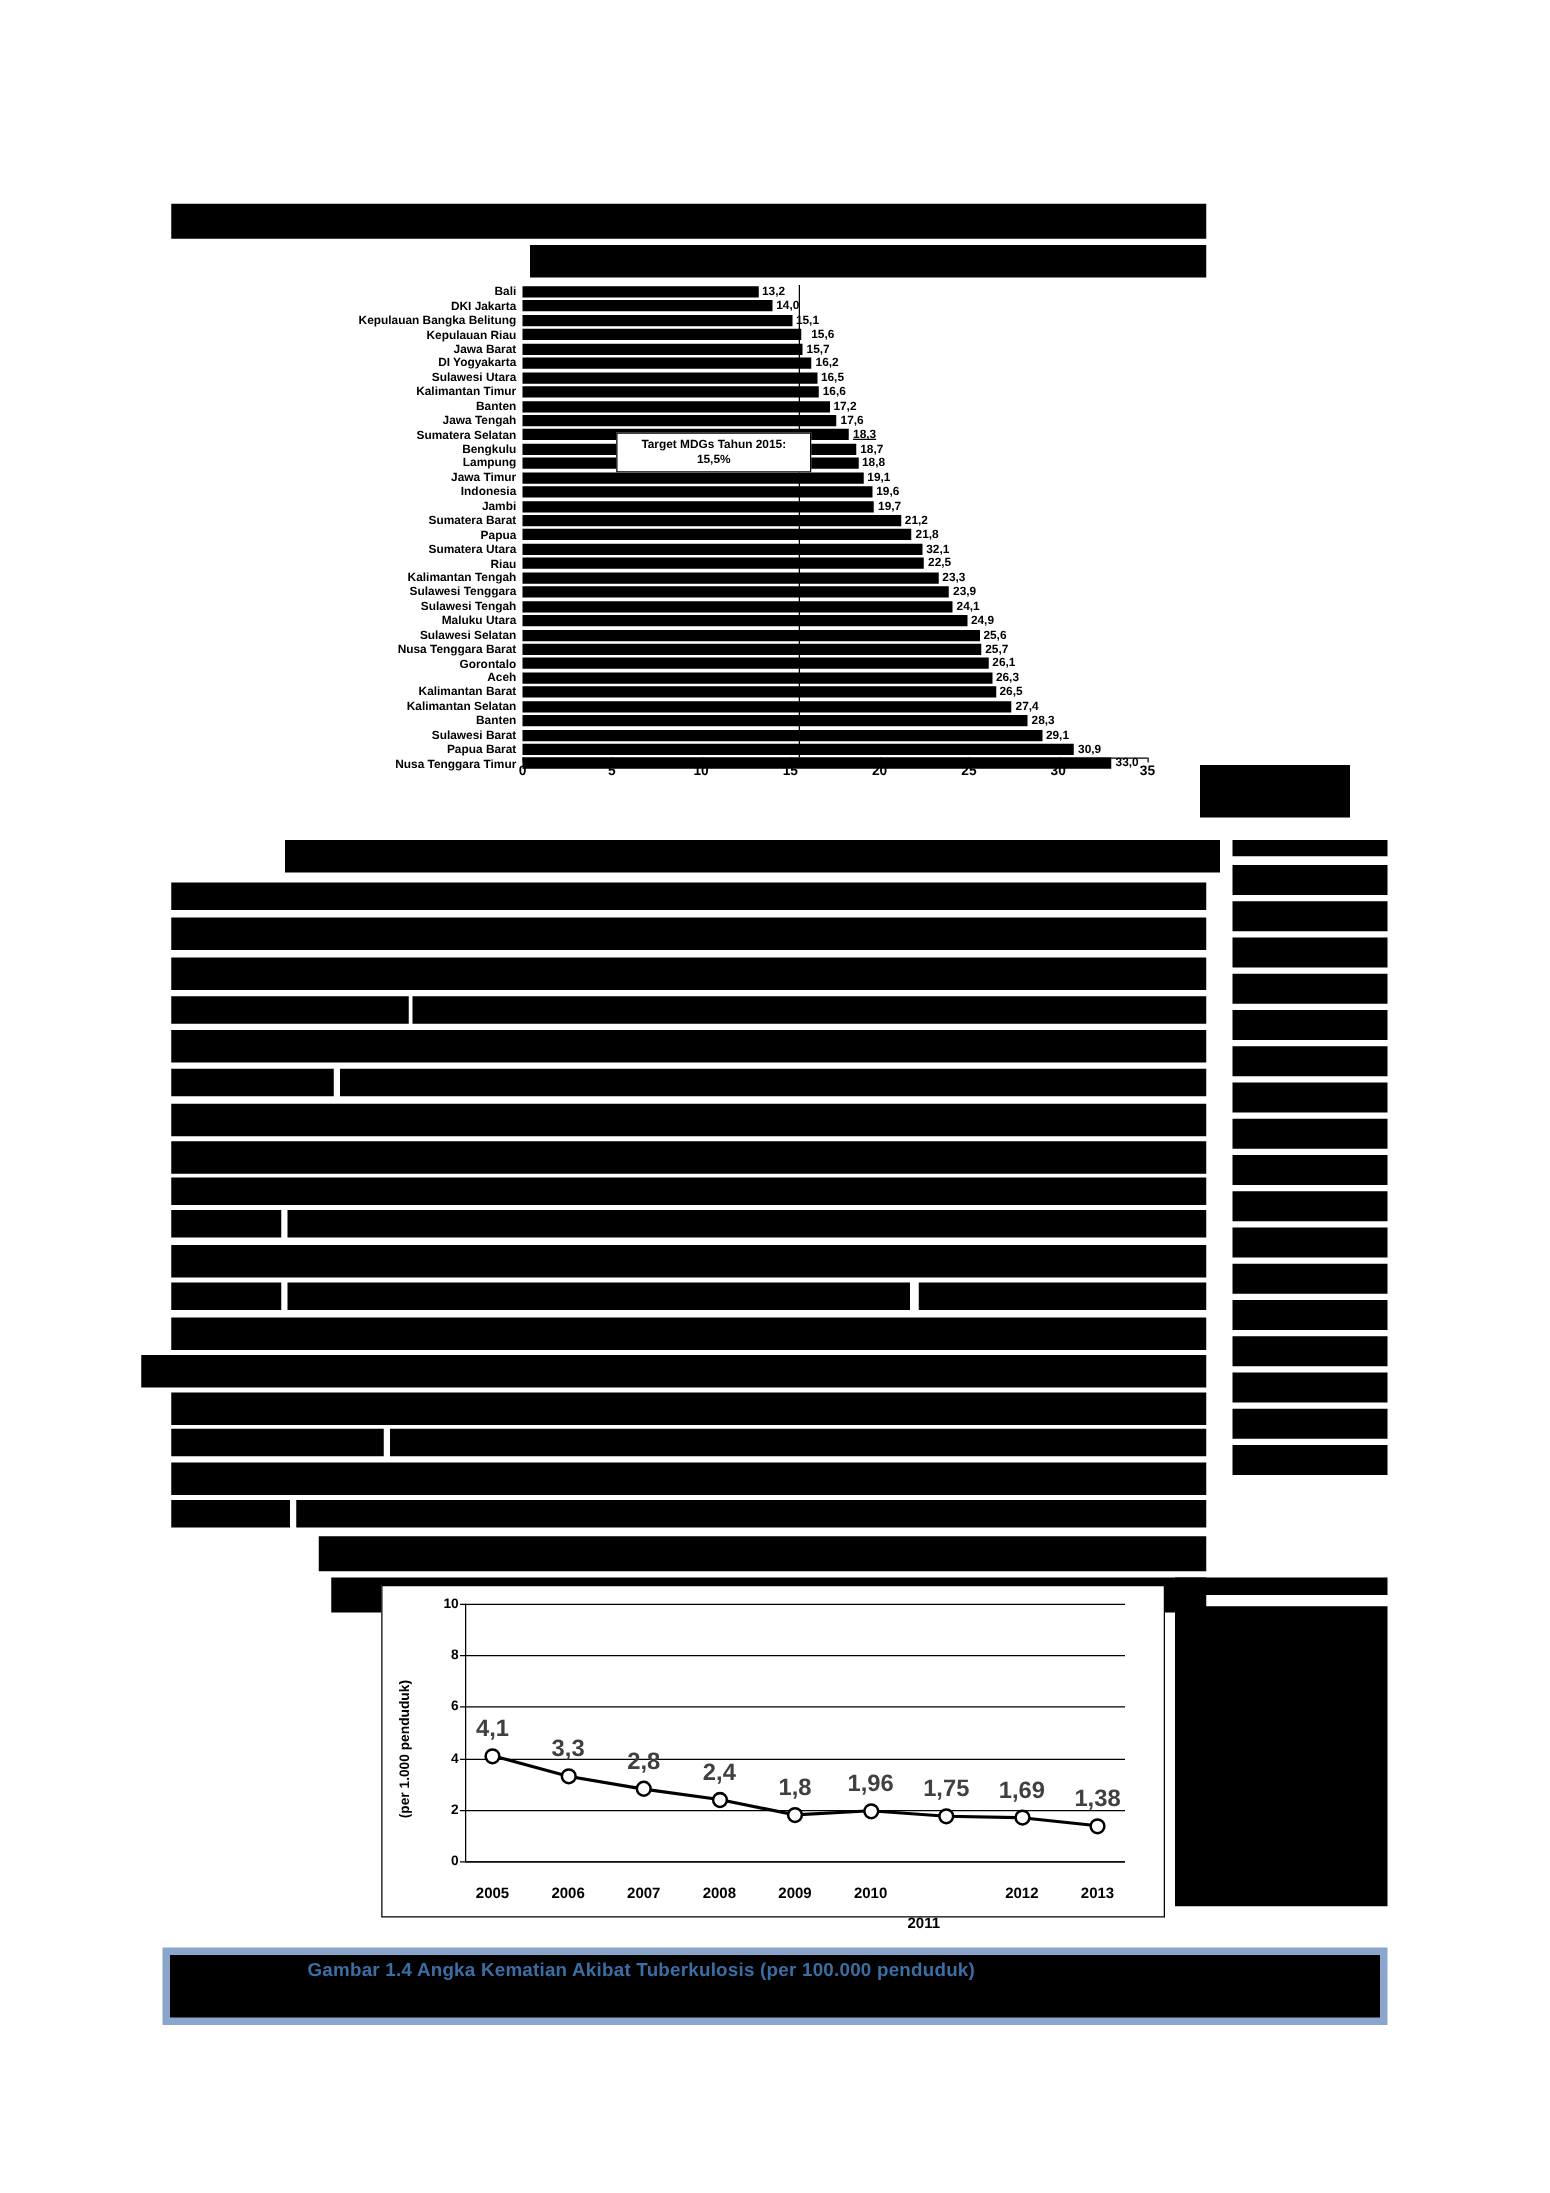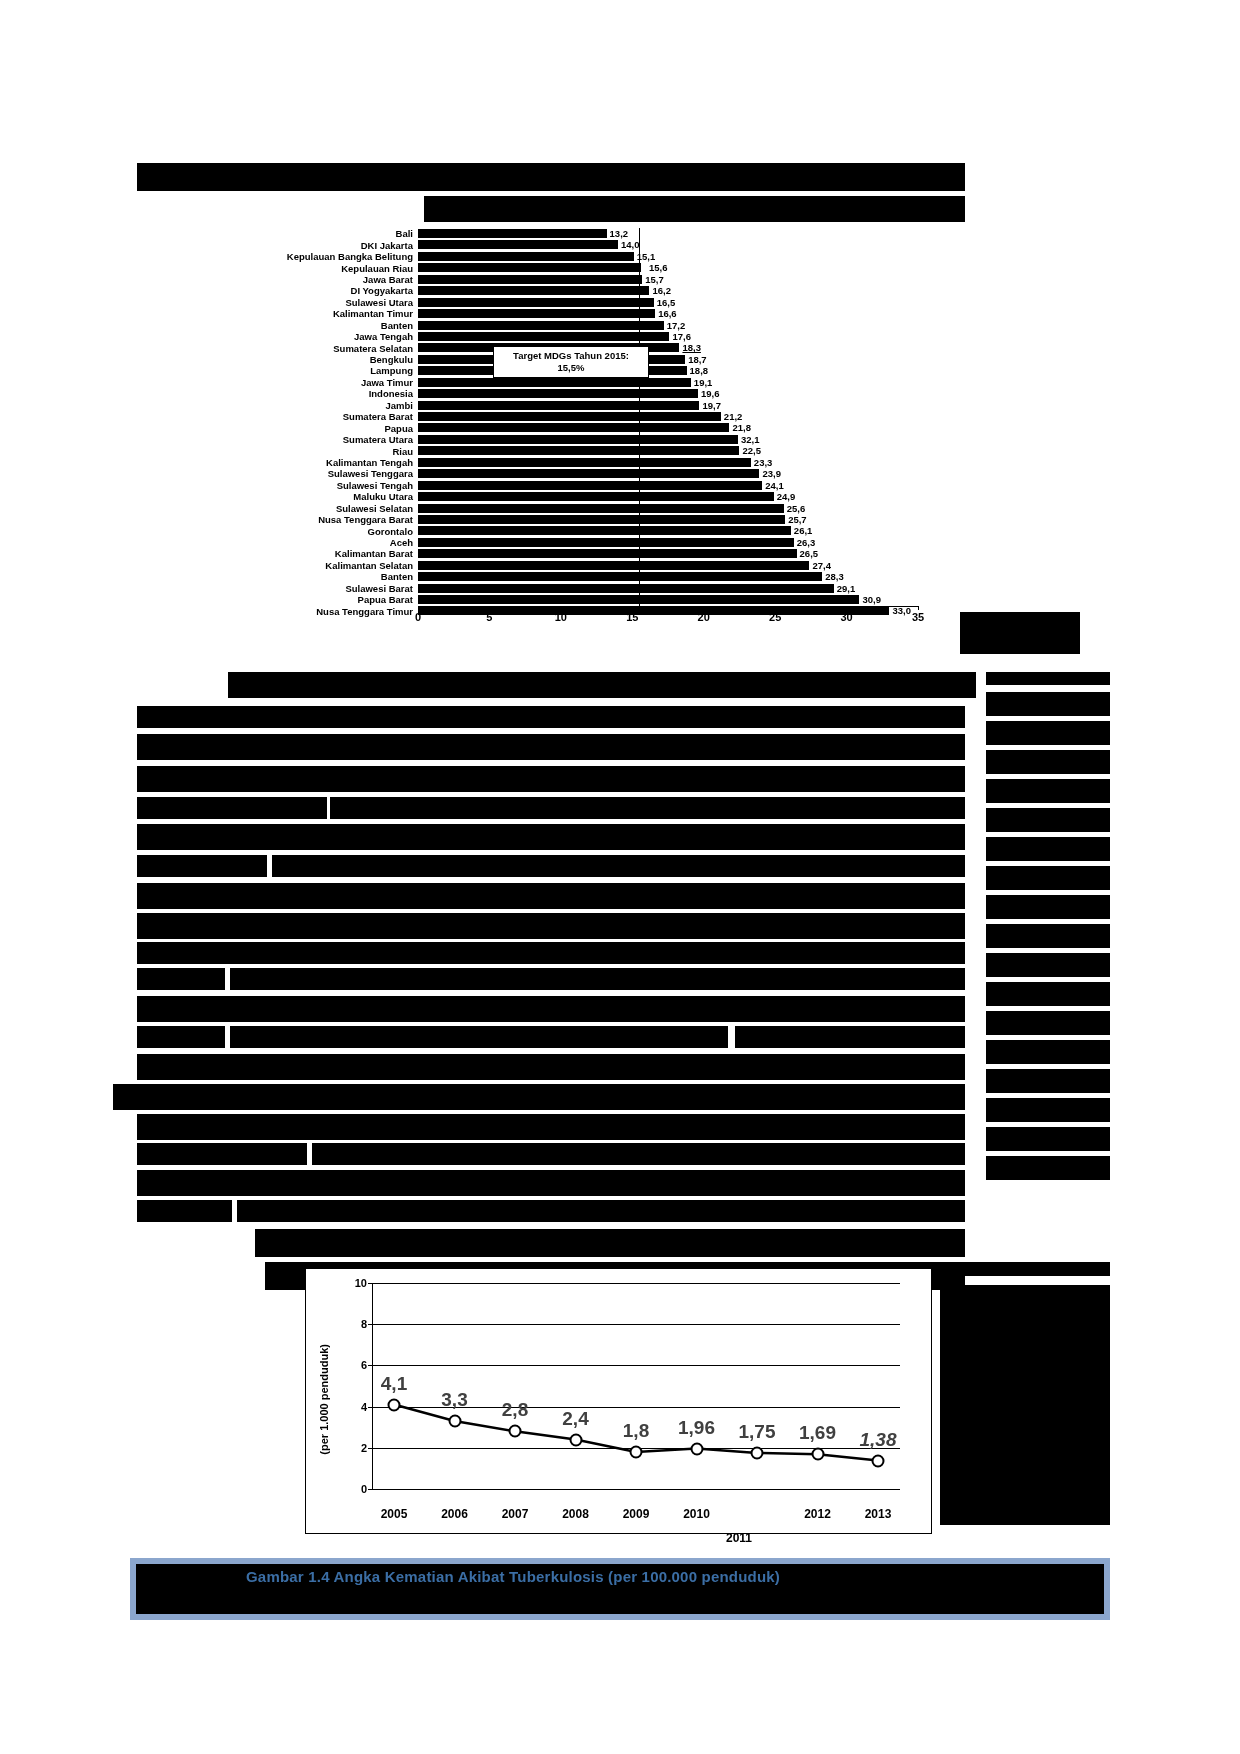--- a/index.html
+++ b/index.html
@@ -617,21 +617,21 @@
         <div class="pt-marker" style="left: 324.5px; top: 165.624px;"></div>
         <div class="pt-value" style="left: 324.5px; top: 155.624px;">1,96</div>
         <div class="xtick-label" style="left: 324.5px;">2010</div>
         <div class="pt-marker" style="left: 385px; top: 169.95px;"></div>
         <div class="pt-value" style="left: 385px; top: 159.95px;">1,75</div>
         <div class="xtick-label" style="left: 367px; margin-top: 24px;">2011</div>
         <div class="pt-marker" style="left: 445.5px; top: 171.186px;"></div>
         <div class="pt-value" style="left: 445.5px; top: 161.186px;">1,69</div>
         <div class="xtick-label" style="left: 445.5px; text-align: right;">2012</div>
         <div class="pt-marker" style="left: 506px; top: 177.572px;"></div>
-        <div class="pt-value" style="left: 506px; top: 167.572px; font-style: italic;">1,38</div>
+        <div class="pt-value" style="left: 506px; top: 167.572px;">1,38</div>
         <div class="xtick-label" style="left: 506px;">2013</div>
       </div>
     <div id="line-x-axis"></div>
   </div>
 
   <div id="footer-bar">
     <div id="footer-inner">
       <div id="footer-text">Gambar 1.4 Angka Kematian Akibat Tuberkulosis (per 100.000 penduduk)</div>
     </div>
   </div>

